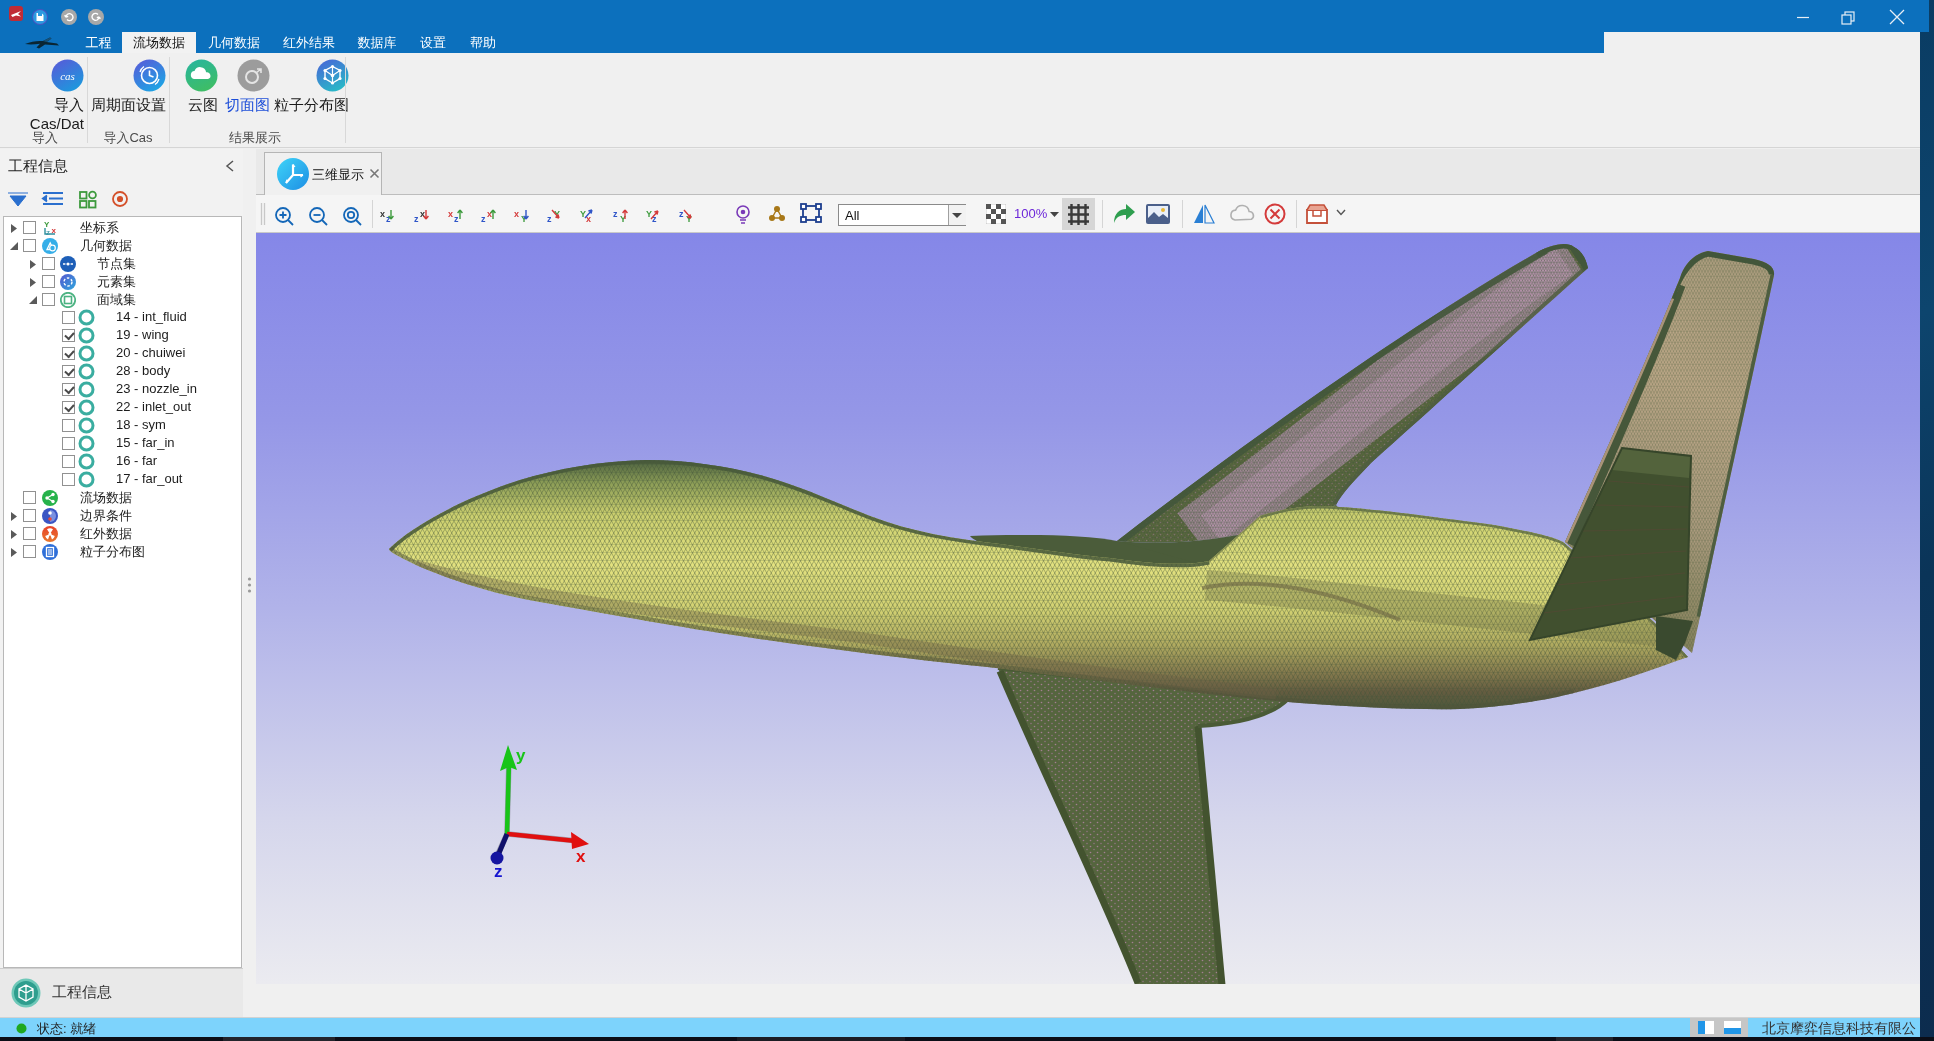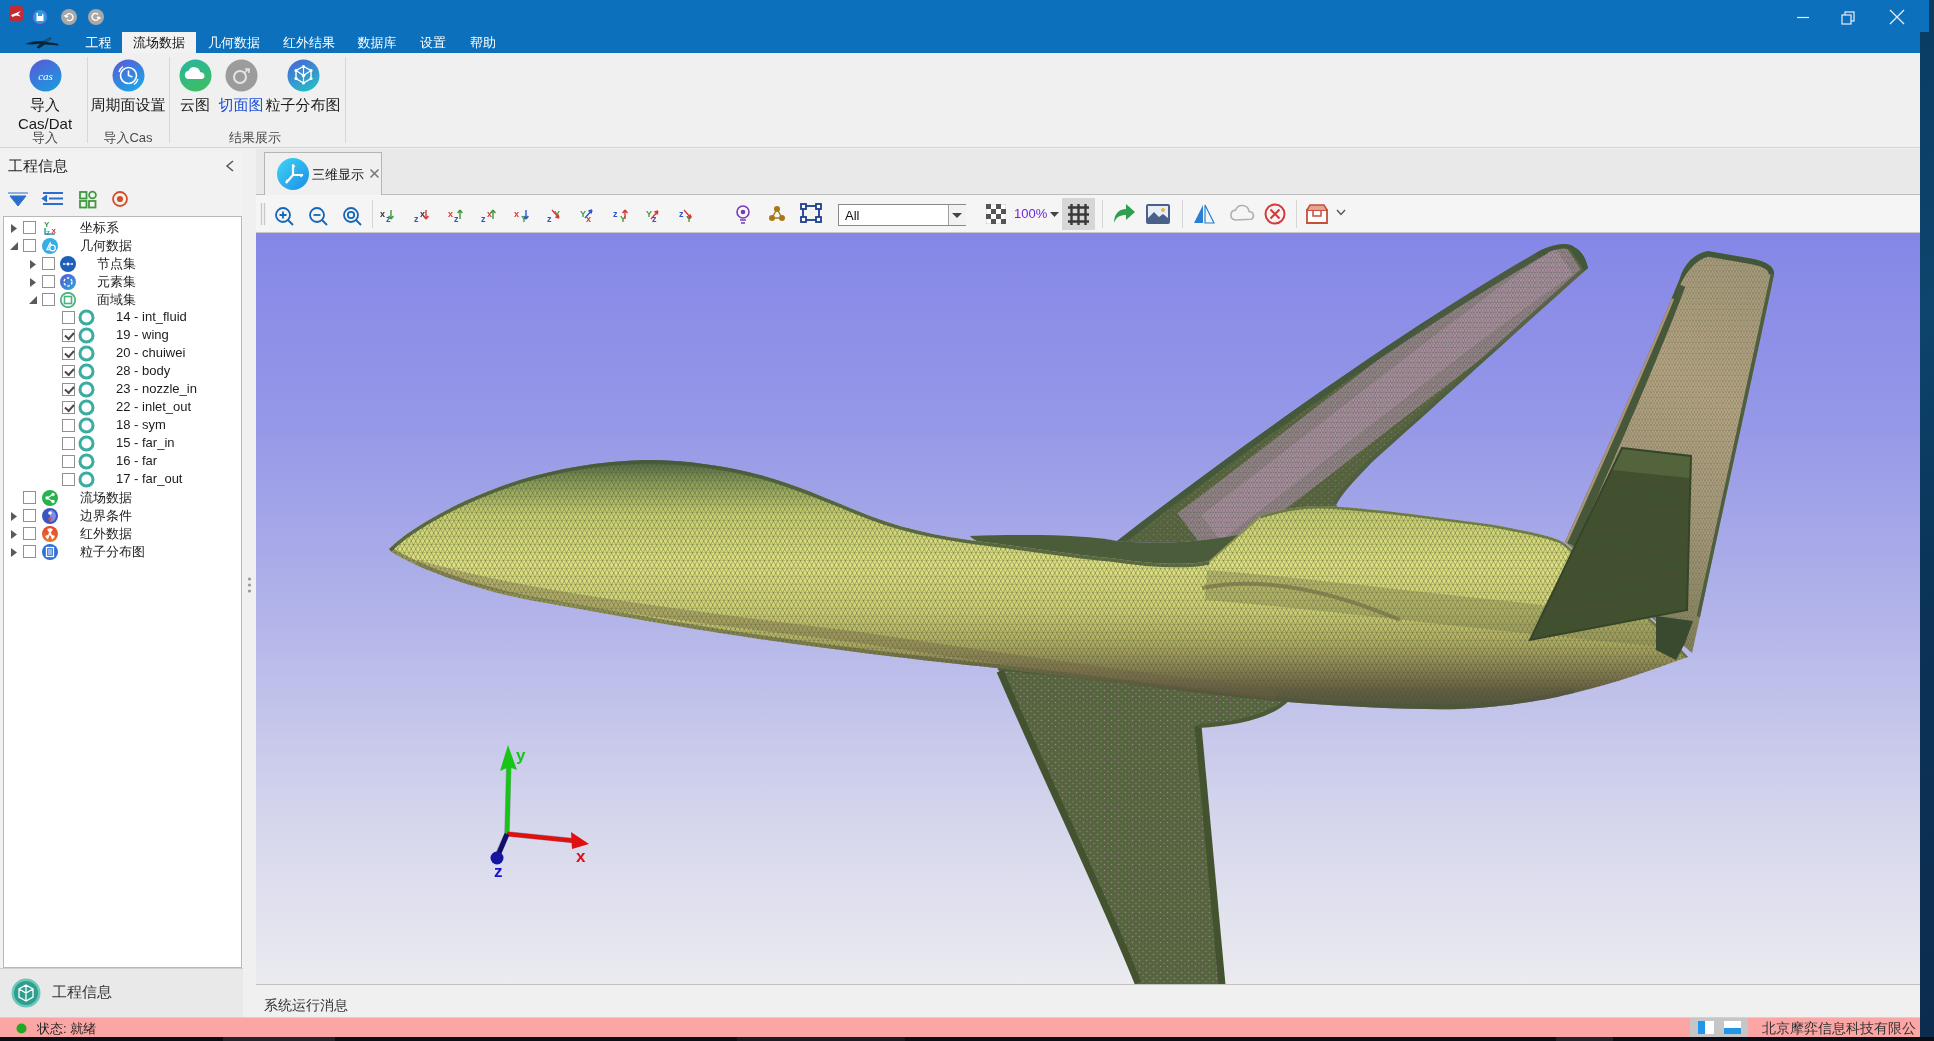--- a/index.html
+++ b/index.html
@@ -1,37 +1,37 @@
 <!DOCTYPE html>
 <html><head><meta charset="utf-8">
 <style>
 *{margin:0;padding:0;box-sizing:border-box}
 html,body{width:1934px;height:1041px;overflow:hidden;font-family:"Liberation Sans",sans-serif;background:#0c2f50}
 .abs{position:absolute}
 #win{position:absolute;left:0;top:0;width:1920px;height:1037px;background:#f0f0f0}
 #titlebar{position:absolute;left:0;top:0;width:1929px;height:32px;background:#0c70bd}
-#menurow{position:absolute;left:0;top:32px;width:1920px;height:21px;background:#0c70bd}
+#menurow{position:absolute;left:0;top:32px;width:1604px;height:21px;background:#0c70bd}
 .mtab{position:absolute;top:0;height:21px;line-height:21px;color:#fff;font-size:13px;text-align:center}
 #ribbon{position:absolute;left:0;top:53px;width:1920px;height:95px;background:#f0f0f0;border-bottom:1px solid #d5d5d5}
 .rsep{position:absolute;top:4px;width:1px;height:86px;background:#d8d8d8}
-.rbtn{position:absolute;top:6px;text-align:center;font-size:15px;color:#1a1a1a}
+.rbtn{position:absolute;top:6px;text-align:right;font-size:15px;color:#1a1a1a}
 .rlabel{position:absolute;top:76px;font-size:13px;color:#4a4a4a;text-align:center}
 #leftpanel{position:absolute;left:0;top:149px;width:243px;height:868px;background:#f2f2f2}
 #treebox{position:absolute;left:3px;top:67px;width:239px;height:752px;background:#fff;border:1px solid #b8b8b8}
 .trow{position:relative;height:18px;font-size:13px;color:#1c1c1c;white-space:nowrap}
 .cb{position:absolute;top:2px;width:13px;height:13px;background:#fff;border:1px solid #919191}
 .ck::after{content:"";position:absolute;left:2px;top:2px;width:7px;height:4px;border-left:2px solid #4a4a4a;border-bottom:2px solid #4a4a4a;transform:rotate(-48deg)}
 .exp{position:absolute;top:5px}
 #panelbot{position:absolute;left:0;top:819px;width:243px;height:49px;background:#e9e9e9;border-top:1px solid #cfcfcf}
 #tabbar{position:absolute;left:256px;top:149px;width:1664px;height:46px;background:#e9e9e9;border-bottom:1px solid #bdbdbd}
 #doctab{position:absolute;left:8px;top:3px;width:118px;height:43px;background:#f0f0f0;border:1px solid #b5b5b5;border-bottom:none}
 #vtoolbar{position:absolute;left:256px;top:195px;width:1664px;height:38px;background:#f5f5f5;border-bottom:1px solid #c9c9c9}
 #viewport{position:absolute;left:256px;top:233px;width:1664px;height:751px}
 #msgbar{position:absolute;left:256px;top:984px;width:1664px;height:33px;background:#f0f0f0;border-top:1px solid #bfbfbf;font-size:14px;color:#333}
-#statusbar{position:absolute;left:0;top:1017px;width:1920px;height:20px;background:#fca5a5;border-top:1px solid #d2d2d2}
+#statusbar{position:absolute;left:0;top:1017px;width:1920px;height:20px;background:#7dd3fc;border-top:1px solid #d2d2d2}
 #bottomstrip{position:absolute;left:0;top:1037px;width:1934px;height:4px;background:#0b0d16}
 #deskright{position:absolute;left:1920px;top:0;width:14px;height:1041px;background:linear-gradient(160deg,#0a3c63 0%,#0d456e 30%,#0a3458 55%,#0c2c4e 100%)}
 </style></head>
 <body>
 <div class="abs" style="left:1918px;top:0;width:2px;height:1037px;background:#123c5e"></div>
 <div id="deskright"></div>
 <div id="win">
 
   <div id="titlebar">
     <svg class="abs" style="left:9px;top:6px" width="14" height="15">
@@ -697,23 +697,20 @@
       <path d="M315 599 L316 616 L333 611 Z" fill="#e01010"></path>
       <path d="M251 601 L243 620" stroke="#10106a" stroke-width="5"></path>
       <circle cx="241" cy="625" r="6.5" fill="#1515a0"></circle>
       <text x="260" y="528" font-size="17" font-weight="bold" fill="#18c418" font-family="Liberation Sans">y</text>
       <text x="320" y="629" font-size="17" font-weight="bold" fill="#e01010" font-family="Liberation Sans">x</text>
       <text x="238" y="644" font-size="17" font-weight="bold" fill="#1515d0" font-family="Liberation Sans">z</text>
     </g>
   </svg>
   </div>
 
-  <div id="msgbar">
-      <div class="abs" style="left:8px;top:12px">系统运行消息</div>
-    </div>
 
   <div id="statusbar">
     <svg class="abs" style="left:16px;top:5px" width="11" height="11">
         <circle cx="5.5" cy="5.5" r="5" fill="#1fa821"></circle>
       </svg>
     <div class="abs" style="left:37px;top:2px;font-size:13px;color:#222">状态: 就绪</div>
     <div class="abs" style="left:1690px;top:0;width:58px;height:19px;background:#c6c6c6"></div>
     <svg class="abs" style="left:1698px;top:3px" width="44" height="13">
         <rect x="0" y="0" width="16" height="13" fill="#fff"></rect>
         <rect x="0" y="0" width="7" height="13" fill="#2196e8"></rect>

